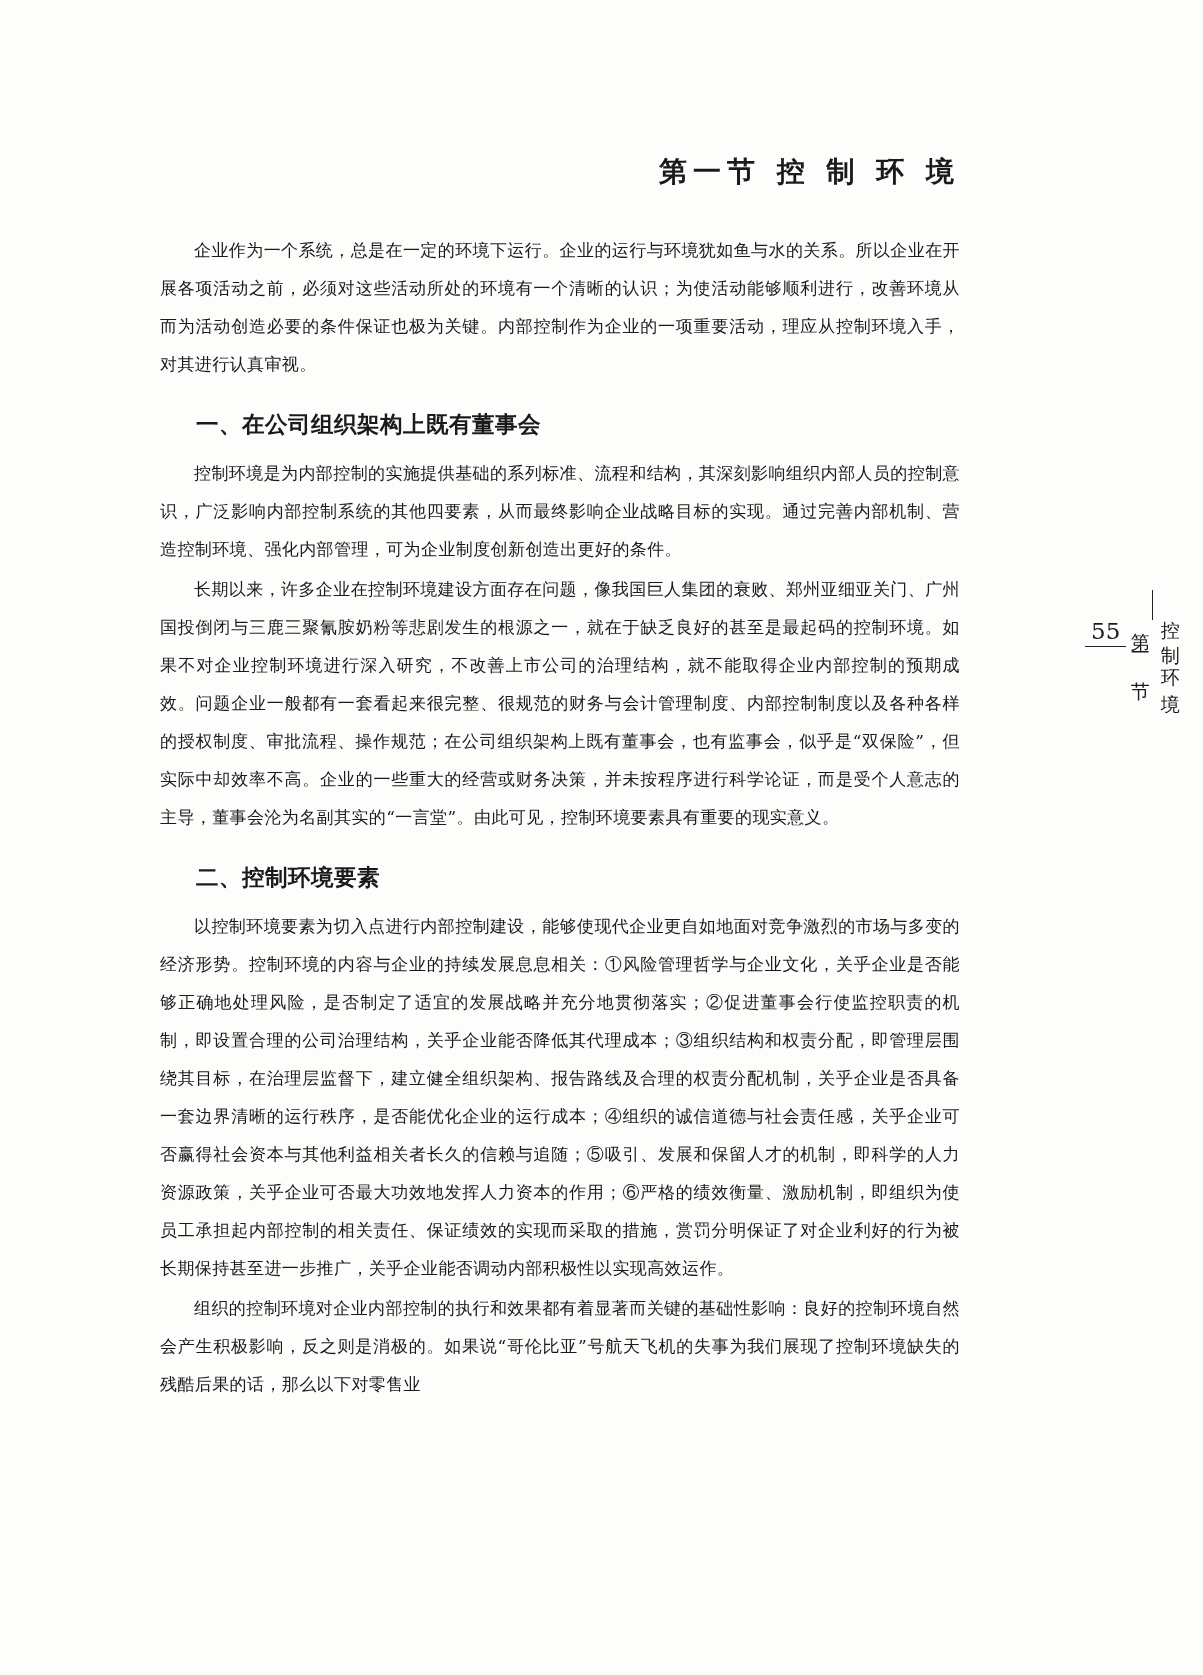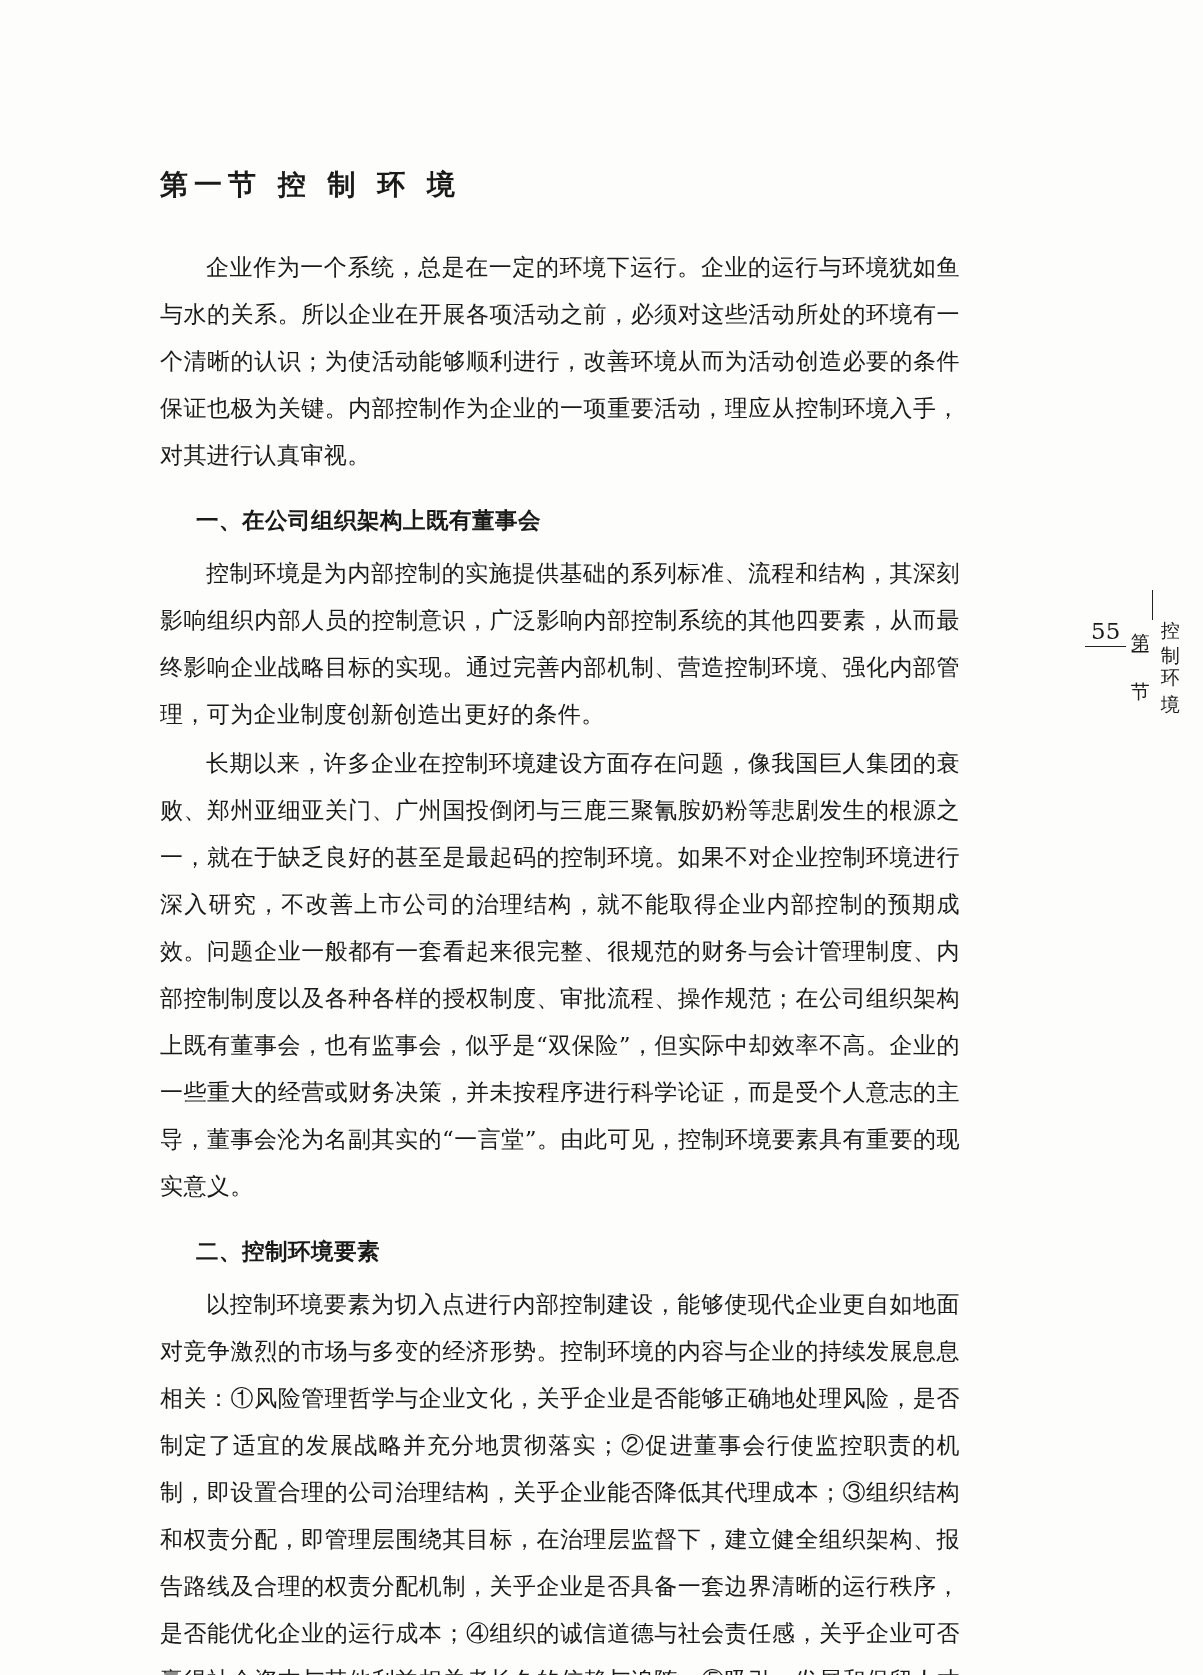--- a/index.html
+++ b/index.html
@@ -17,30 +17,30 @@
     font-family: "DejaVu Serif", "Liberation Serif", serif;
     color: #1a1a1a;
   }
   .content {
     position: absolute;
     left: 160px;
     top: 120px;
     width: 800px;
   }
   .chapter-title {
-    text-align: left;
+    text-align: right;
     font-size: 28px;
     font-weight: bold;
     letter-spacing: 6px;
-    margin: 46px 0 40px 0;
+    margin: 33px 0 40px 0;
     font-family: "DejaVu Sans", "Liberation Sans", sans-serif;
   }
   p.body-text {
-    font-size: 23px;
-    line-height: 47px;
+    font-size: 17px;
+    line-height: 38px;
     margin: 0 0 2px 0;
     text-indent: 2em;
     text-align: justify;
     text-justify: inter-ideograph;
     letter-spacing: 0.4px;
   }
   h2.section-heading {
     font-size: 22.5px;
     font-weight: bold;
     font-family: "DejaVu Sans", "Liberation Sans", sans-serif;

